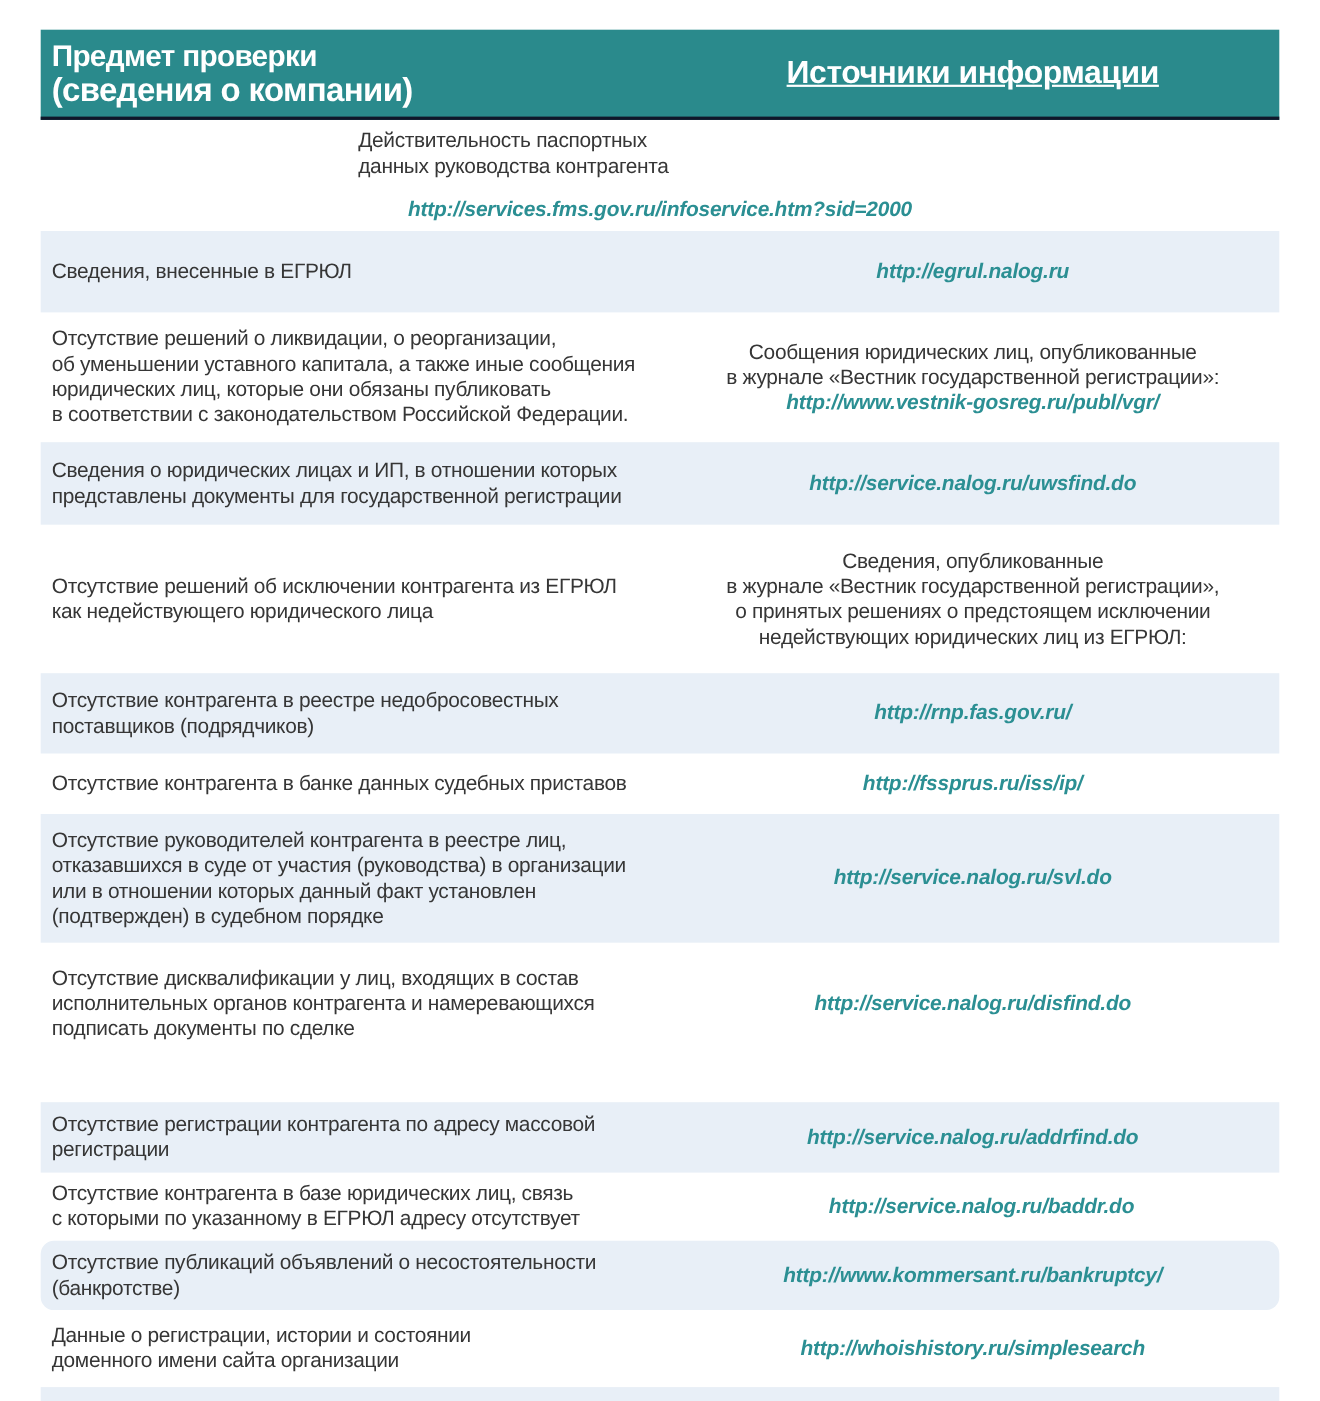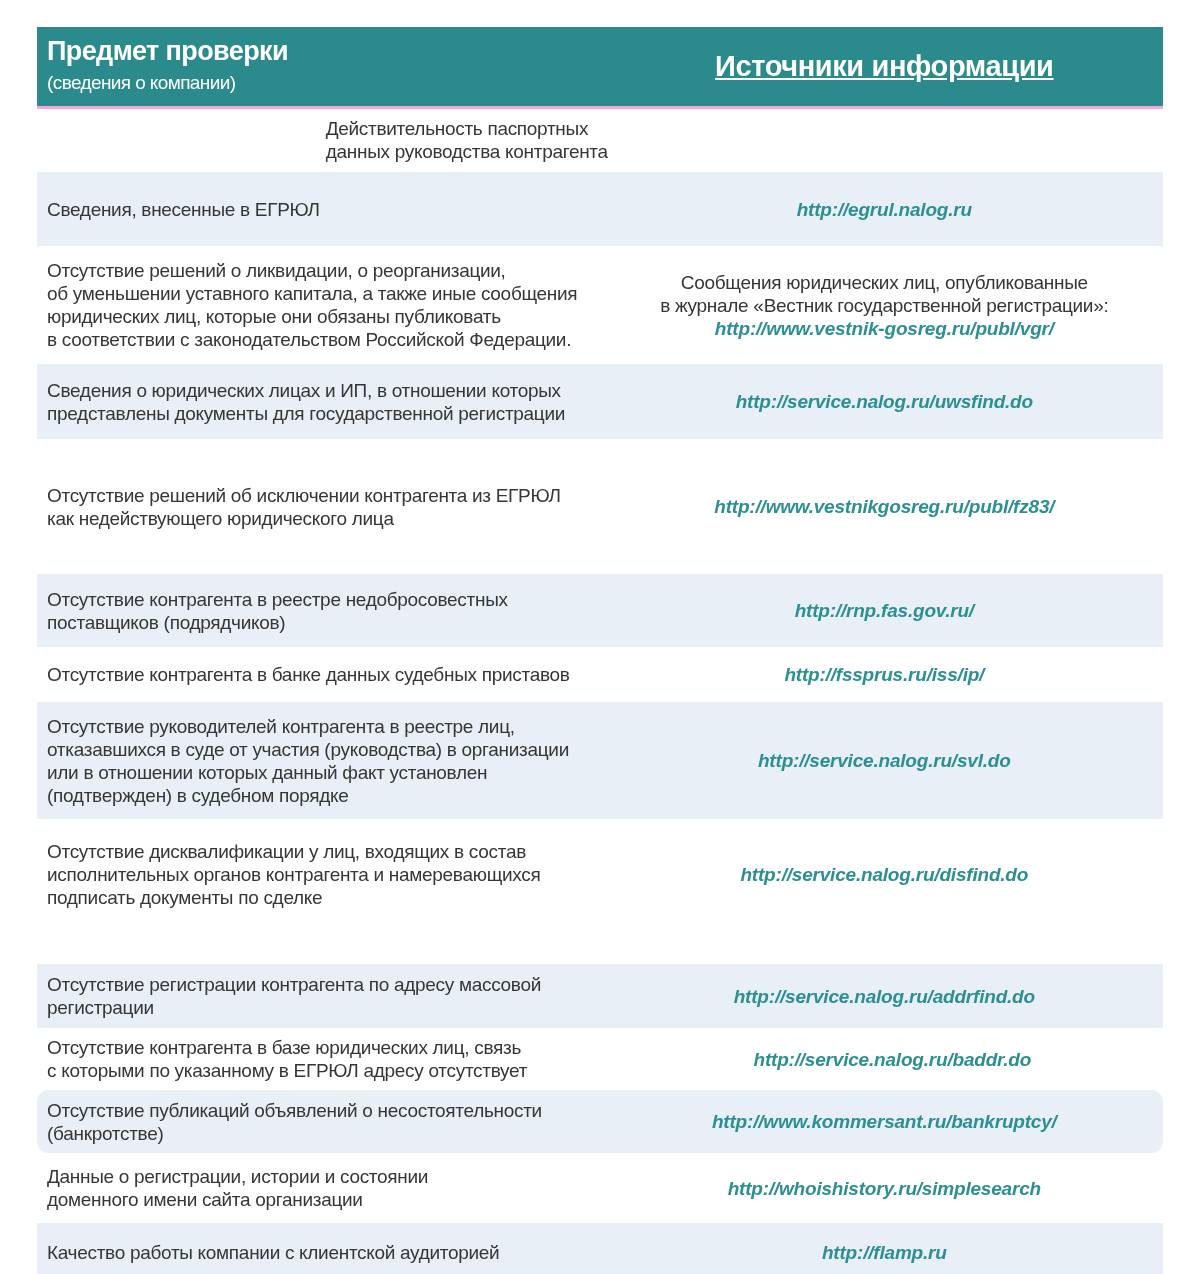--- a/index.html
+++ b/index.html
@@ -9,28 +9,28 @@
     -webkit-font-smoothing: antialiased;
   }
   .sheet { position: relative; width: 1200px; height: 1274px; background: #ffffff; overflow: hidden; }
   .table { position: absolute; left: 37px; top: 27px; width: 1126px; }
 
   
   .thead {
     display: flex; align-items: stretch;
     background: #2A8A8C; color: #ffffff;
     height: 82px; box-sizing: border-box;
-    border-bottom: 3px solid #f9a8d4;
+    border-bottom: 3px solid #0f172a;
   }
   .th-left {
     width: 50.5%; box-sizing: border-box; padding-left: 10px;
     display: flex; flex-direction: column; justify-content: center;
   }
   .th-left .line1 { font-size: 27px; font-weight: 700; line-height: 31px; letter-spacing: -0.6px; }
-  .th-left .line2 { font-size: 19px; font-weight: 400; line-height: 31px; letter-spacing: -0.6px; }
+  .th-left .line2 { font-size: 30px; font-weight: 700; line-height: 31px; letter-spacing: -0.6px; }
   .th-right {
     flex: 1; display: flex; align-items: center; justify-content: center;
     font-size: 29px; font-weight: 700; letter-spacing: -0.4px; text-decoration: underline;
   }
 
   
   .row { display: flex; align-items: center; box-sizing: border-box; }
   .rows .row:nth-child(even) { background: #E8EFF7; }
   .cell-left {
     width: 50.5%; box-sizing: border-box; padding: 8px 18px 8px 10px;
@@ -63,20 +63,24 @@
         <span class="line1">Предмет проверки</span>
         <span class="line2">(сведения о компании)</span>
       </div>
       <div class="th-right">Источники информации</div>
     </div>
 
     <div class="rows">
   <div class="row" style="min-height: 63px; flex-direction: column;">
     <div class="cell-left">Действительность паспортных
 данных руководства контрагента</div>
+    <div class="cell-right">
+      
+      <span class="url">http://services.fms.gov.ru/infoservice.htm?sid=2000</span>
+    </div>
   </div>
 
   <div class="row" style="min-height: 74px;">
     <div class="cell-left">Сведения, внесенные в ЕГРЮЛ</div>
     <div class="cell-right">
       
       <span class="url">http://egrul.nalog.ru</span>
     </div>
   </div>
 
@@ -98,21 +102,24 @@
     <div class="cell-right">
       
       <span class="url">http://service.nalog.ru/uwsfind.do</span>
     </div>
   </div>
 
   <div class="row" style="min-height: 135px;">
     <div class="cell-left">Отсутствие решений об исключении контрагента из ЕГРЮЛ
 как недействующего юридического лица</div>
     <div class="cell-right">
-      <span class="url">http://www.vestnikgosreg.ru/publ/fz83/</span>
+      <div class="note">Сведения, опубликованные
+в журнале «Вестник государственной регистрации»,
+о принятых решениях о предстоящем исключении
+недействующих юридических лиц из ЕГРЮЛ:</div>
     </div>
   </div>
 
   <div class="row" style="min-height: 73px;">
     <div class="cell-left">Отсутствие контрагента в реестре недобросовестных
 поставщиков (подрядчиков)</div>
     <div class="cell-right">
       
       <span class="url">http://rnp.fas.gov.ru/</span>
     </div>

